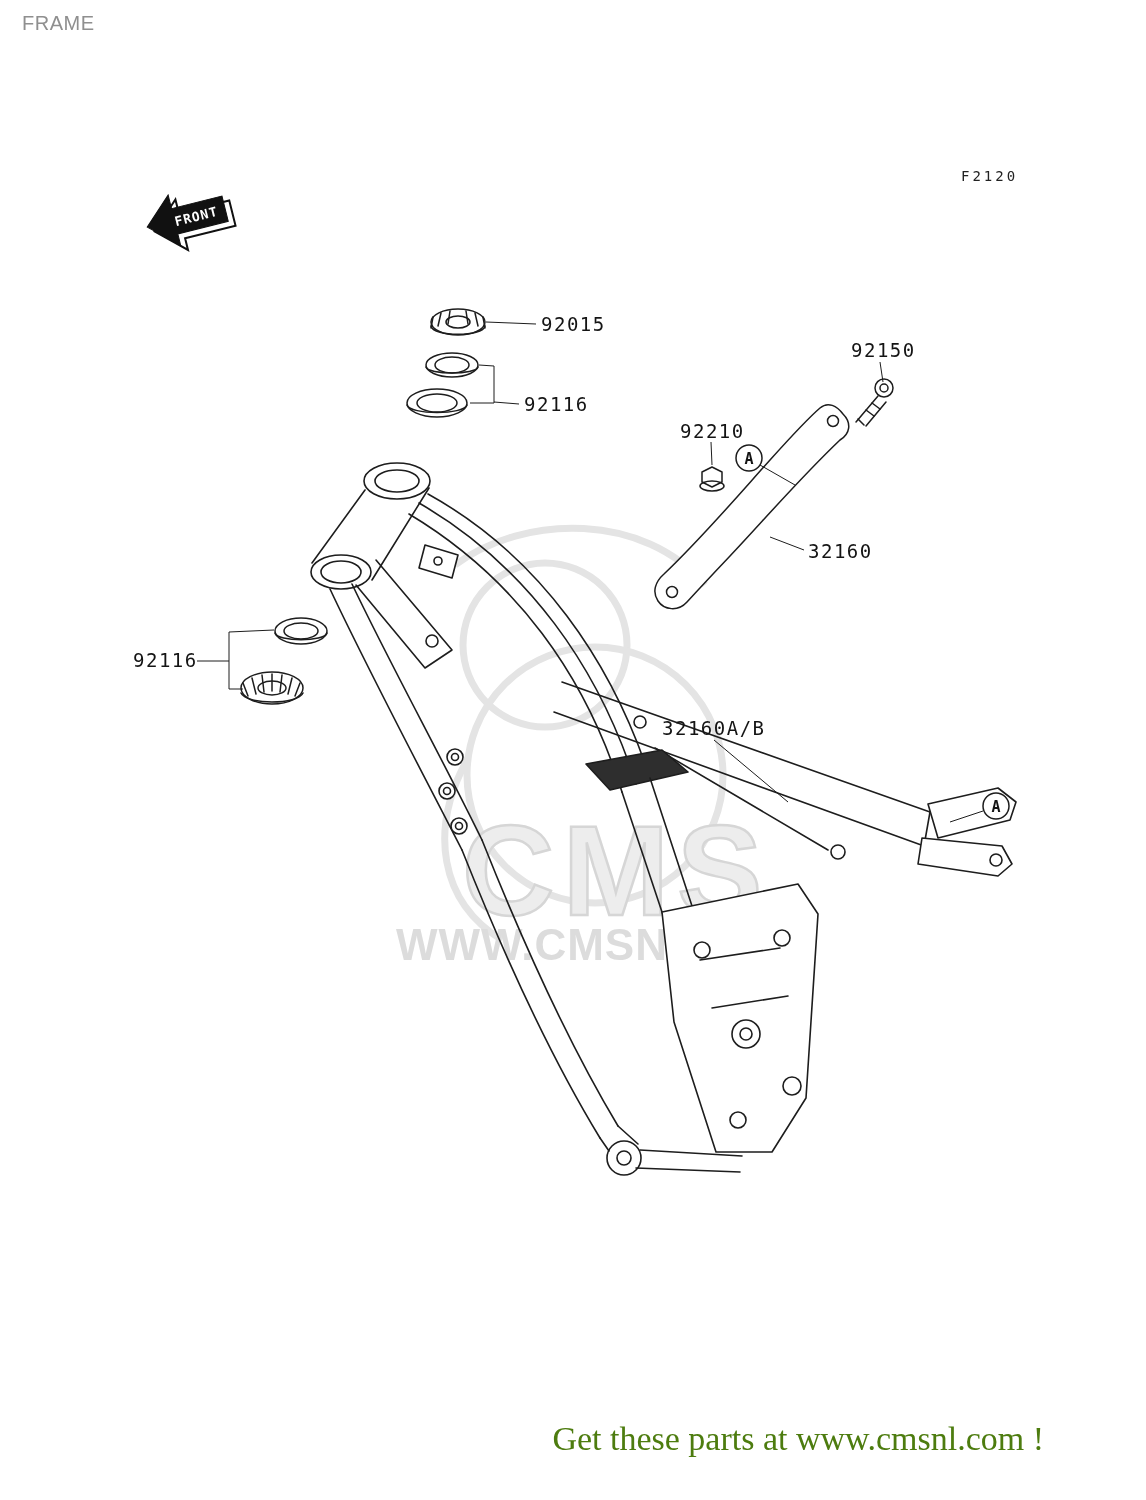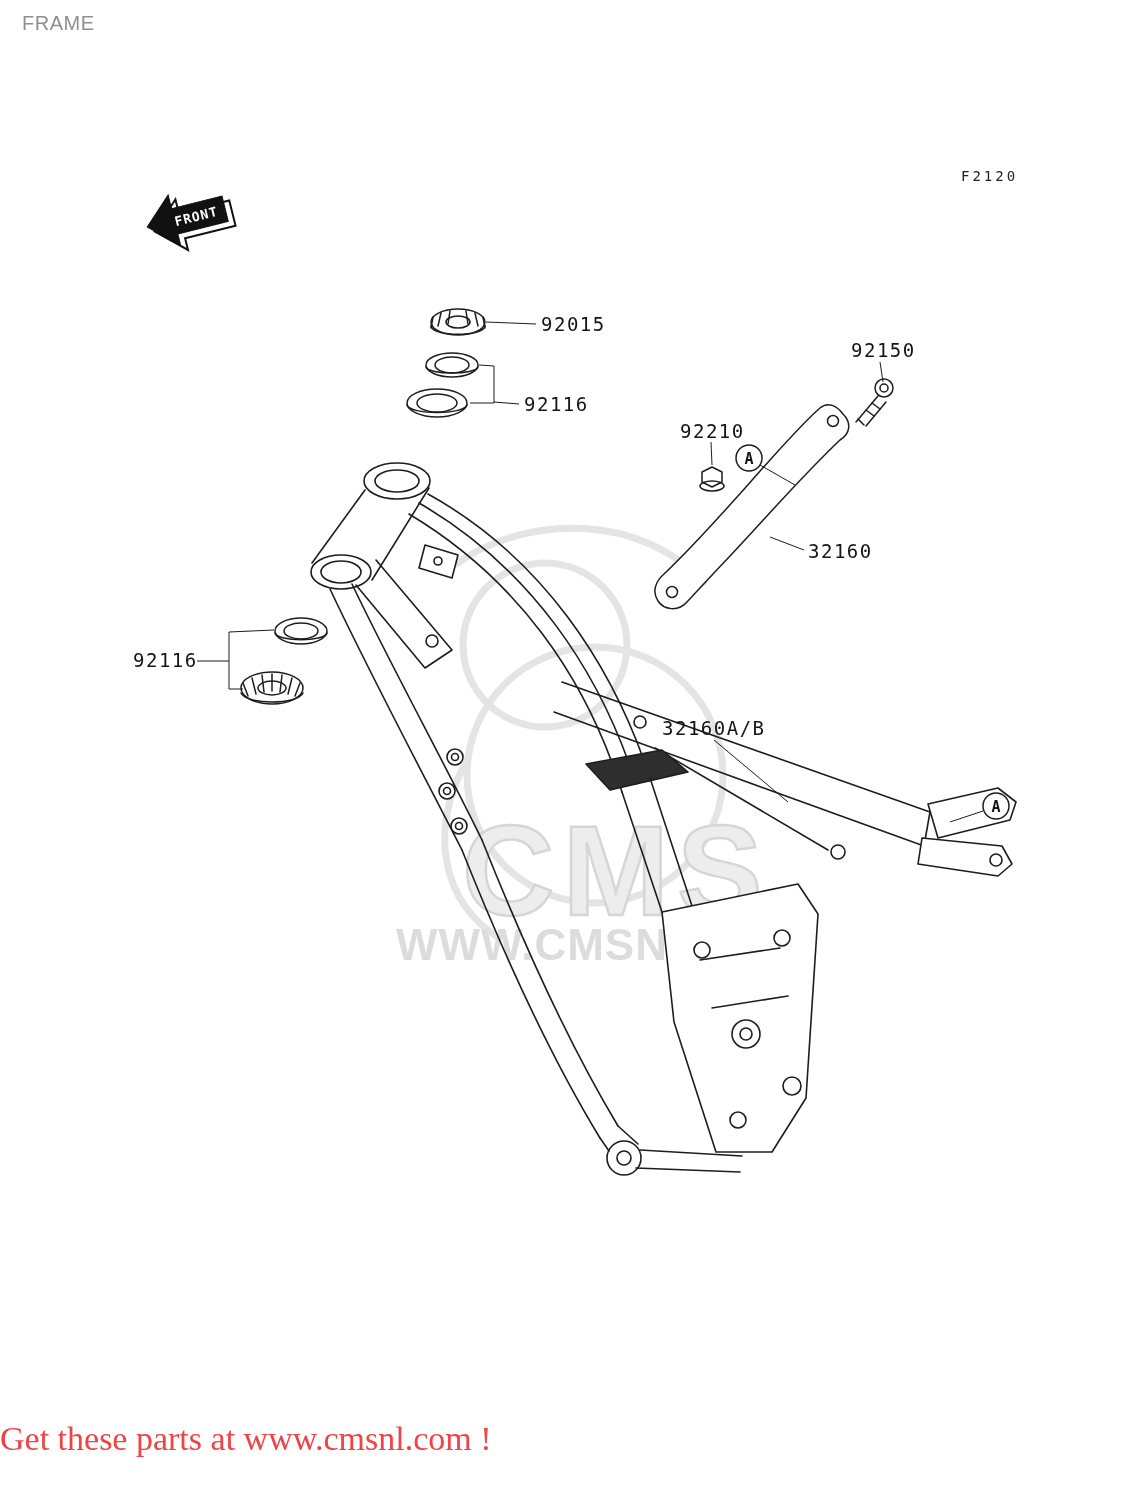--- a/index.html
+++ b/index.html
@@ -11,22 +11,22 @@
     position:absolute; left:22px; top:12px;
     font-size:20px; color:#8f8f8f; letter-spacing:0.5px;
   }
   #figure-code {
     position:absolute; left:961px; top:168px;
     font-family:"DejaVu Sans Mono", monospace;
     font-size:14px; color:#222; letter-spacing:3px;
   }
   #footer-link {
     position:absolute; left:0; top:1420px; width:100%;
-    text-align:left; font-family:"Liberation Serif", serif;
-    font-size:34px; color:#ef4444; cursor:pointer; white-space:pre;
+    text-align:right; font-family:"Liberation Serif", serif;
+    font-size:34px; color:#4d7c0f; cursor:pointer; white-space:pre;
   }
   svg { position:absolute; left:0; top:0; }
   .callout-text {
     font-family:"DejaVu Sans Mono", monospace;
     font-size:19px; fill:#141414; letter-spacing:1.5px;
   }
   .ref-text {
     font-family:"DejaVu Sans Mono", monospace;
     font-size:15px; font-weight:bold; fill:#141414;
   }

